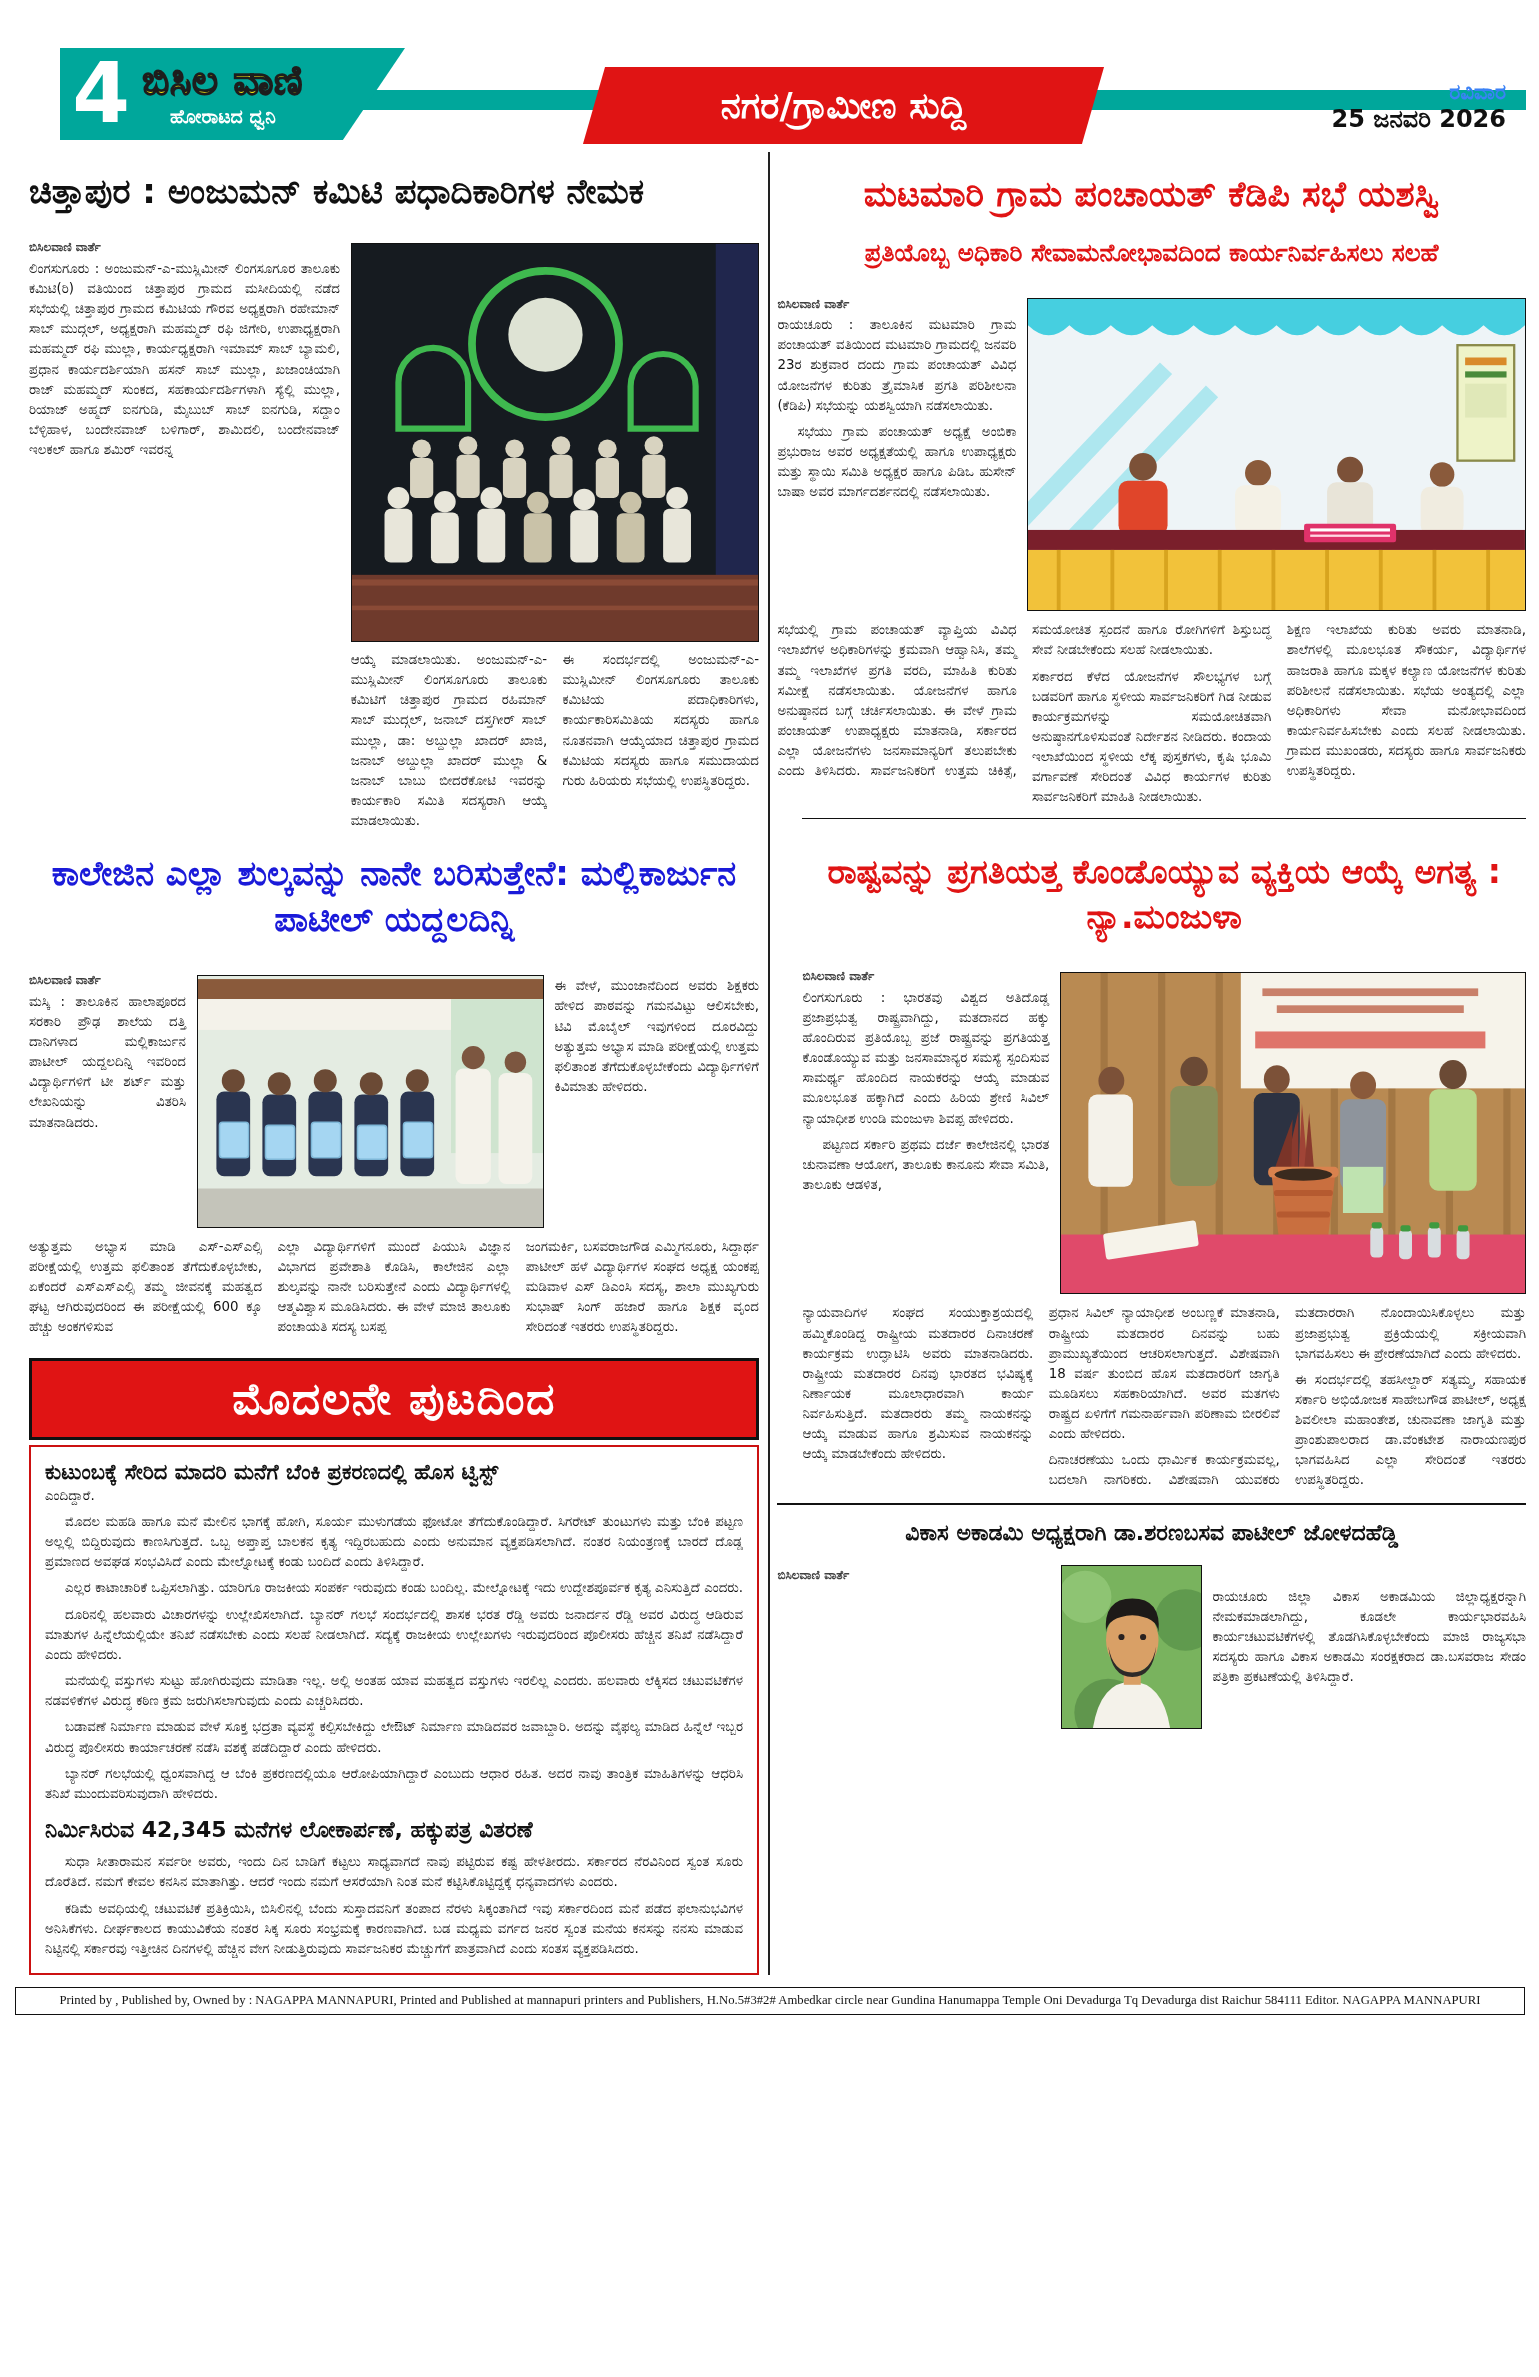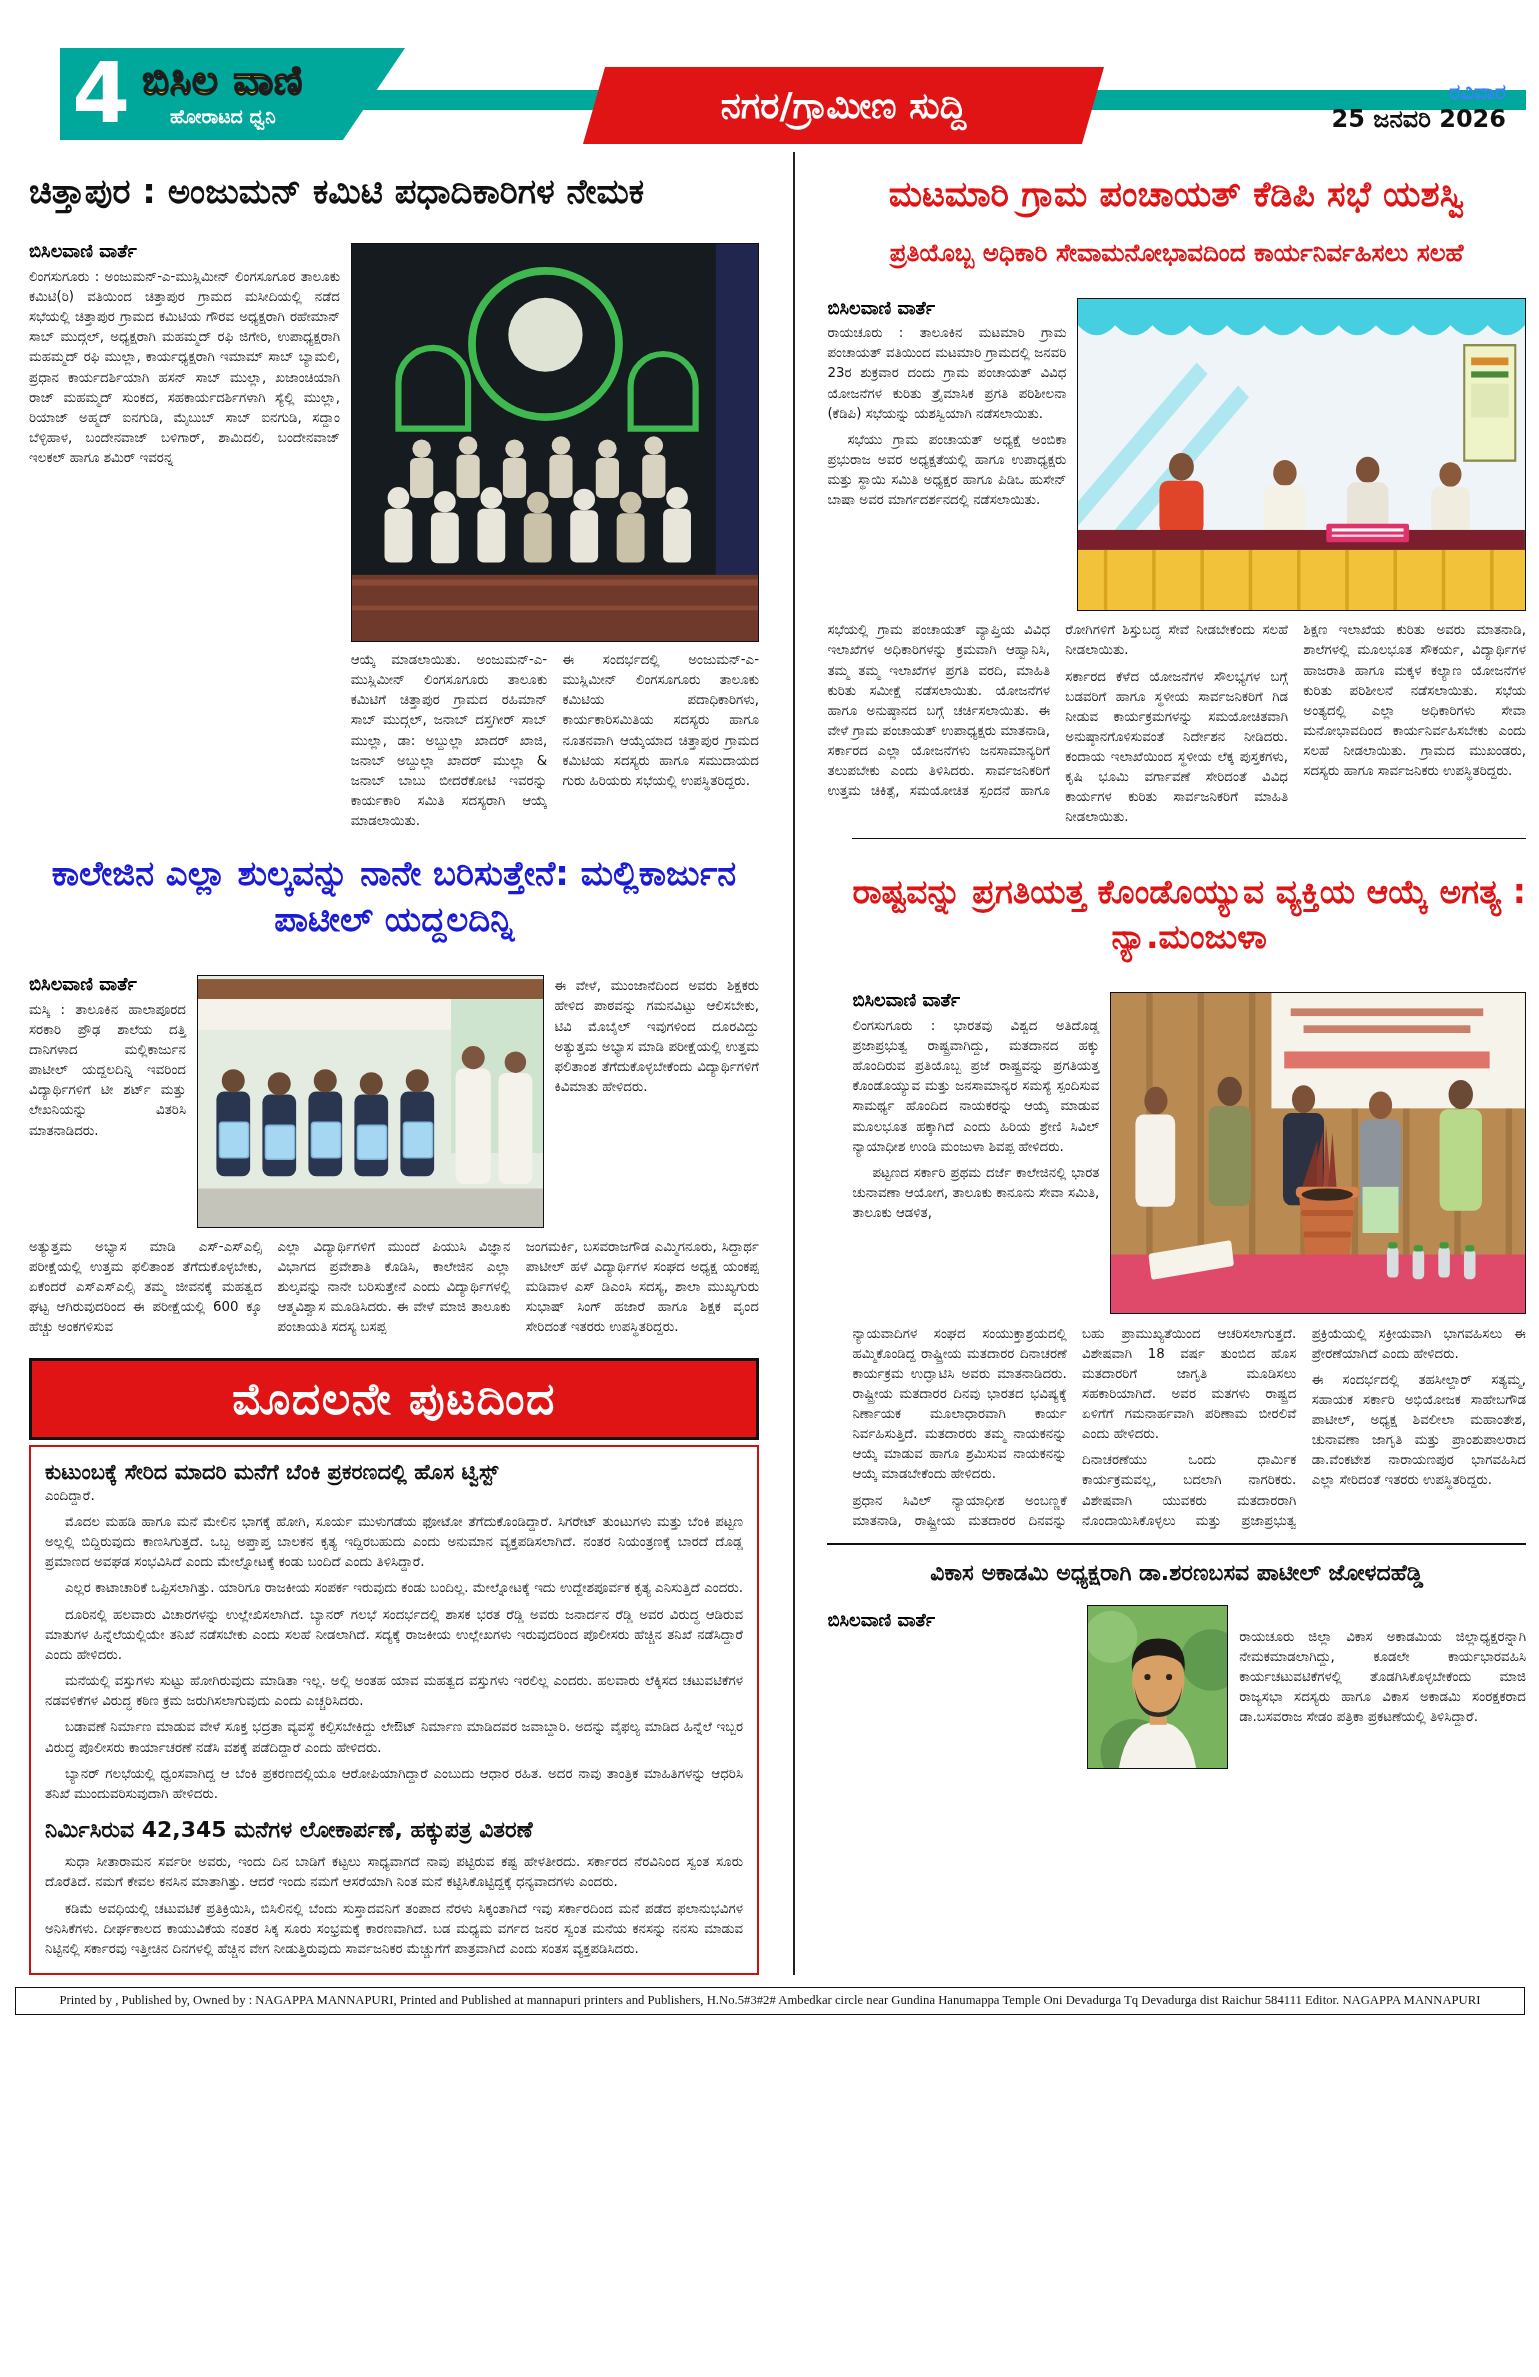--- a/index.html
+++ b/index.html
@@ -24,26 +24,26 @@
     position:absolute; left:594px; top:67px; width:499px; height:77px;
     background:#e01414; transform:skewX(-16deg);
     display:flex; align-items:center; justify-content:center;
   }
   .m-section span { transform:skewX(16deg); color:#ffffff; font-size:36px; font-weight:bold; }
   .m-date { position:absolute; right:34px; top:80px; text-align:right; line-height:1.2; }
   .m-weekday { color:#3b82f6; font-weight:bold; font-size:21px; }
   .m-datetext { color:#111; font-weight:bold; font-size:24px; }
 
   
-  .content { display:flex; padding:3.1px 14px 0 29px;gap:25px; }
+  .content { display:flex; padding:3.1px 14px 0 29px; }
   .half-left { width:730px; }
   .vrule { width:1.5px; background:#222; margin:3.1px 7.7px 0 9.2px; }
   .half-right { flex:1; min-width:0; }
 
-  .byline { color:#000000; font-weight:bold; font-size:18px; margin:7.7px 0 4.6px; }
+  .byline { color:#404040; font-weight:bold; font-size:12px; margin:7.7px 0 4.6px; }
   .body-text { font-size:13.4px; line-height:1.5; text-align:justify; }
   .body-text p { margin:0 0 6.1px; }
   .indent { text-indent:20px; }
   .row { display:flex; gap:10.7px; }
   .photo { border:1.5px solid #111; background:#cccccc; flex:none; box-sizing:border-box; }
   .photo svg { display:block; width:100%; height:100%; }
   .cols-2 { column-count:2; column-gap:15.3px; margin-top:7.7px; }
   .cols-3 { column-count:3; column-gap:15.3px; margin-top:9.2px; }
 
   .headline-a { font-size:34px; font-weight:bold; line-height:1.12; color:#111; }

